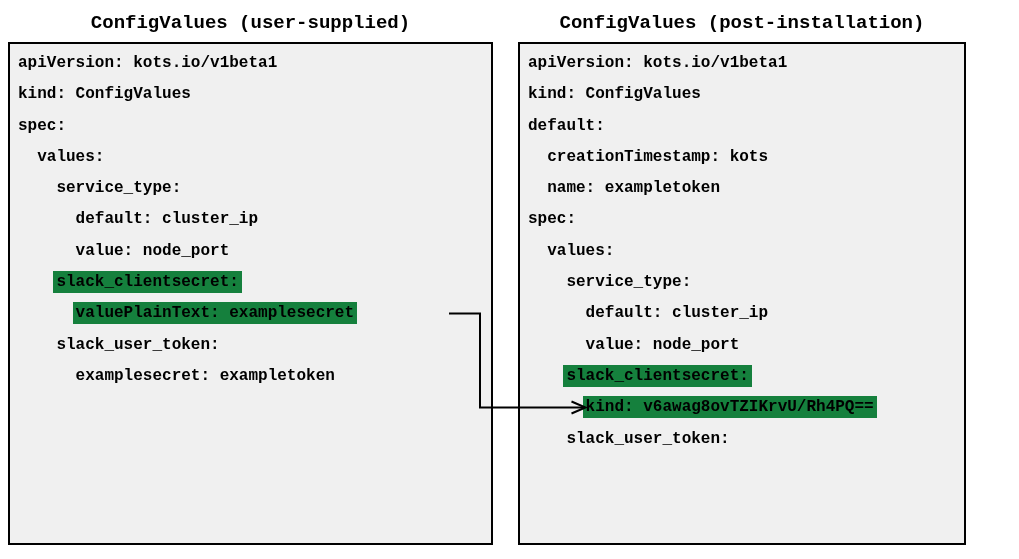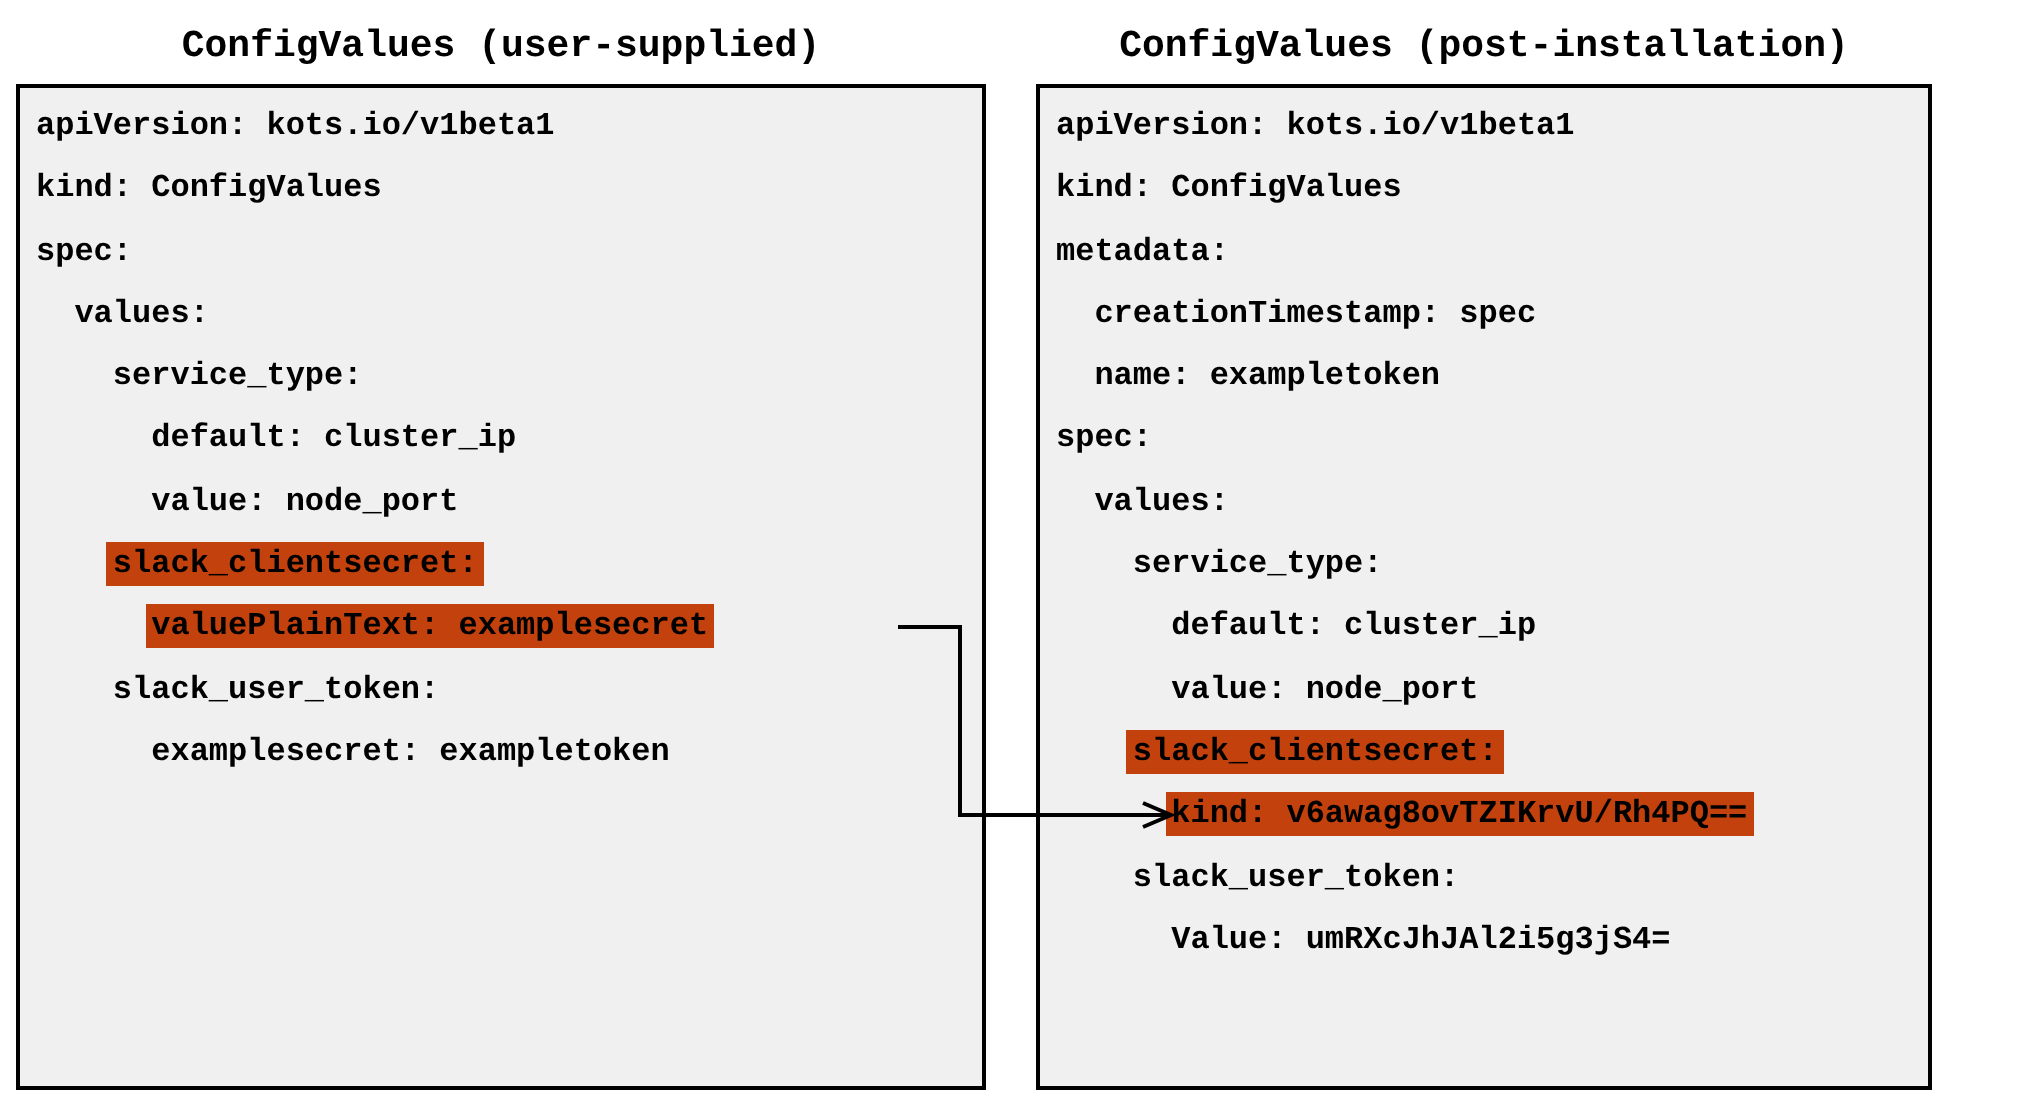--- a/index.html
+++ b/index.html
@@ -33,21 +33,21 @@
     overflow: hidden;
   }
   .code-line {
     font-weight: bold;
     font-size: 16px;
     line-height: 31.3px;
     white-space: pre;
   }
   .code-line .tok { display: inline; }
   .code-line .hl {
-    background: #c2410c;
+    background: #15803d;
     padding: 2px 3px;
     margin-left: -3px;
   }
   .arrow-overlay {
     position: absolute;
     left: 0; top: 0;
     width: 1019px; height: 559px;
     pointer-events: none;
   }
 </style>
@@ -71,32 +71,32 @@
       <div class="code-line"><span class="tok">    </span><span class="tok">slack_user_token:</span></div>
       <div class="code-line"><span class="tok">      </span><span class="tok">examplesecret: exampletoken</span></div>
     </div>
   </div>
 
   <div class="column right">
     <div class="panel-title">ConfigValues (post-installation)</div>
     <div class="panel">
       <div class="code-line"><span class="tok"></span><span class="tok">apiVersion: kots.io/v1beta1</span></div>
       <div class="code-line"><span class="tok"></span><span class="tok">kind: ConfigValues</span></div>
-      <div class="code-line"><span class="tok"></span><span class="tok">metadata:</span></div>
-      <div class="code-line"><span class="tok">  </span><span class="tok">creationTimestamp: spec</span></div>
+      <div class="code-line"><span class="tok"></span><span class="tok">default:</span></div>
+      <div class="code-line"><span class="tok">  </span><span class="tok">creationTimestamp: kots</span></div>
       <div class="code-line"><span class="tok">  </span><span class="tok">name: exampletoken</span></div>
       <div class="code-line"><span class="tok"></span><span class="tok">spec:</span></div>
       <div class="code-line"><span class="tok">  </span><span class="tok">values:</span></div>
       <div class="code-line"><span class="tok">    </span><span class="tok">service_type:</span></div>
       <div class="code-line"><span class="tok">      </span><span class="tok">default: cluster_ip</span></div>
       <div class="code-line"><span class="tok">      </span><span class="tok">value: node_port</span></div>
       <div class="code-line"><span class="tok">    </span><span class="tok hl">slack_clientsecret:</span></div>
       <div class="code-line"><span class="tok">      </span><span class="tok hl">kind: v6awag8ovTZIKrvU/Rh4PQ==</span></div>
       <div class="code-line"><span class="tok">    </span><span class="tok">slack_user_token:</span></div>
-      <div class="code-line"><span class="tok">      </span><span class="tok">Value: umRXcJhJAl2i5g3jS4=</span></div>
+      <div class="code-line"><span class="tok">      </span></div>
     </div>
   </div>
 
   <svg class="arrow-overlay" viewBox="0 0 1019 559" xmlns="http://www.w3.org/2000/svg" aria-hidden="true">
     <path d="M449 313.5 H480 V407.5 H583" fill="none" stroke="#000000" stroke-width="2"></path>
     <path d="M571.5 401.5 L585.5 407.5 L571.5 413.5" fill="none" stroke="#000000" stroke-width="2" stroke-linejoin="miter"></path>
   </svg>
 
 </div>
 

